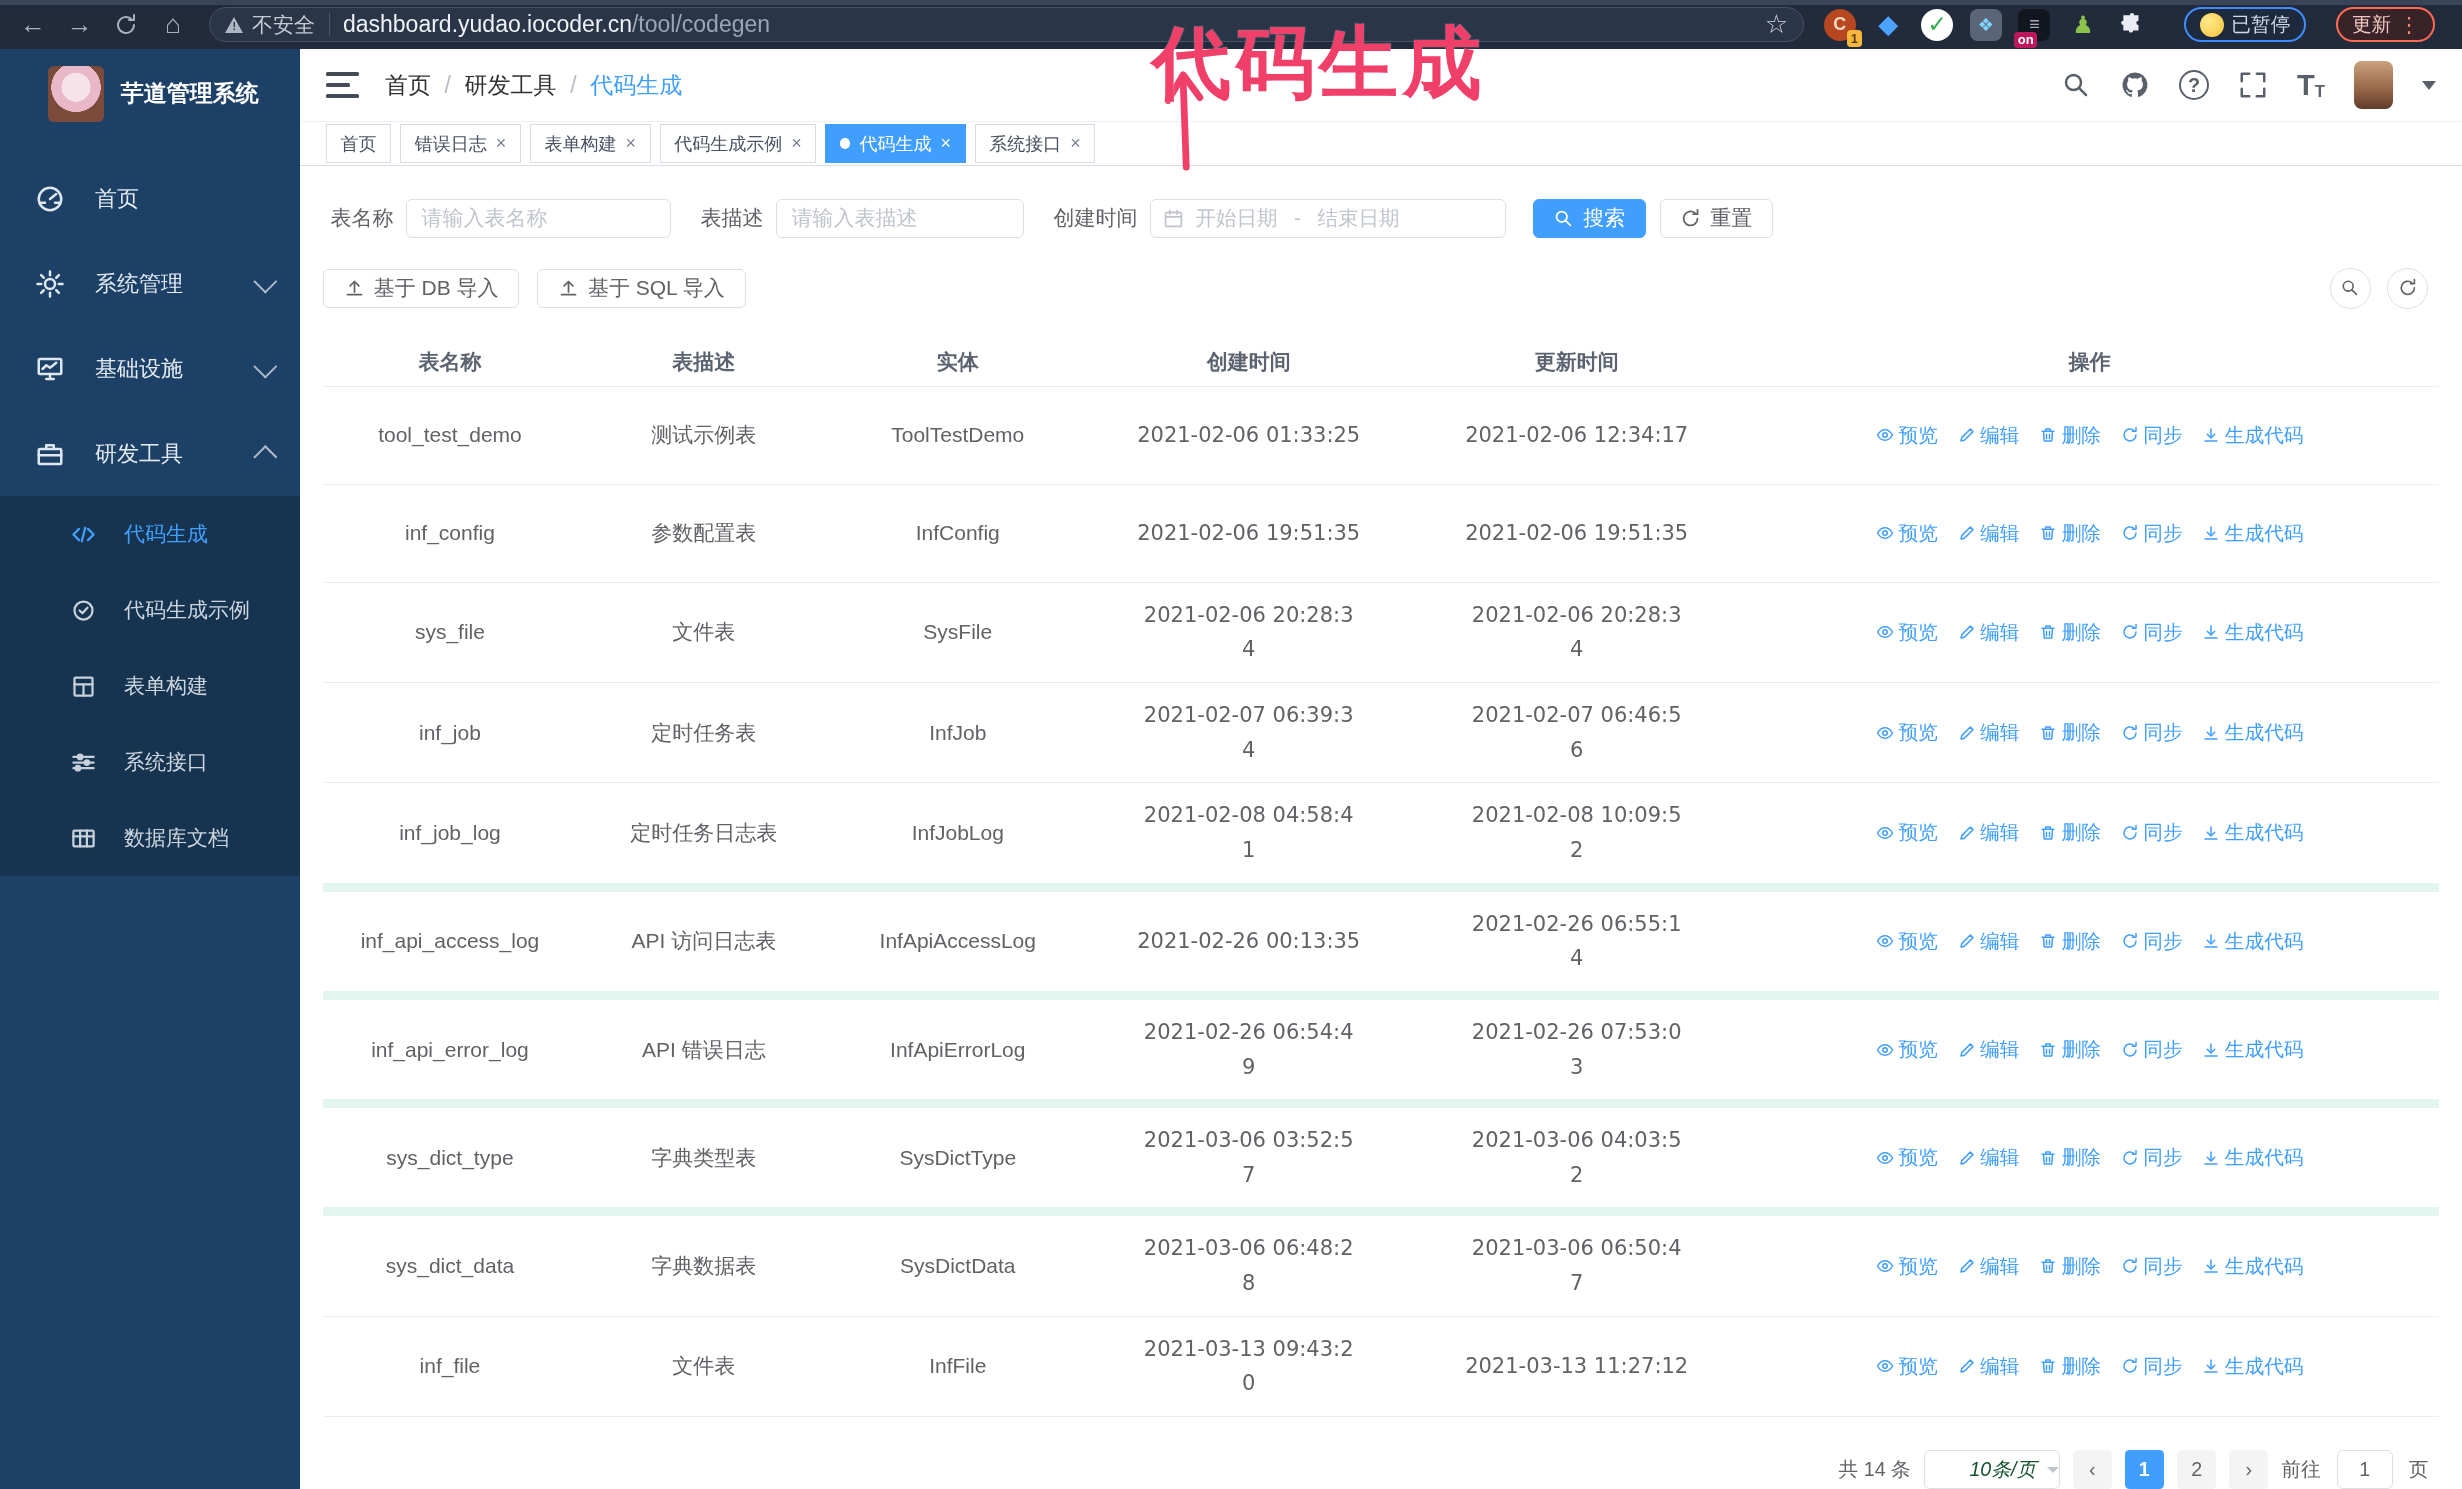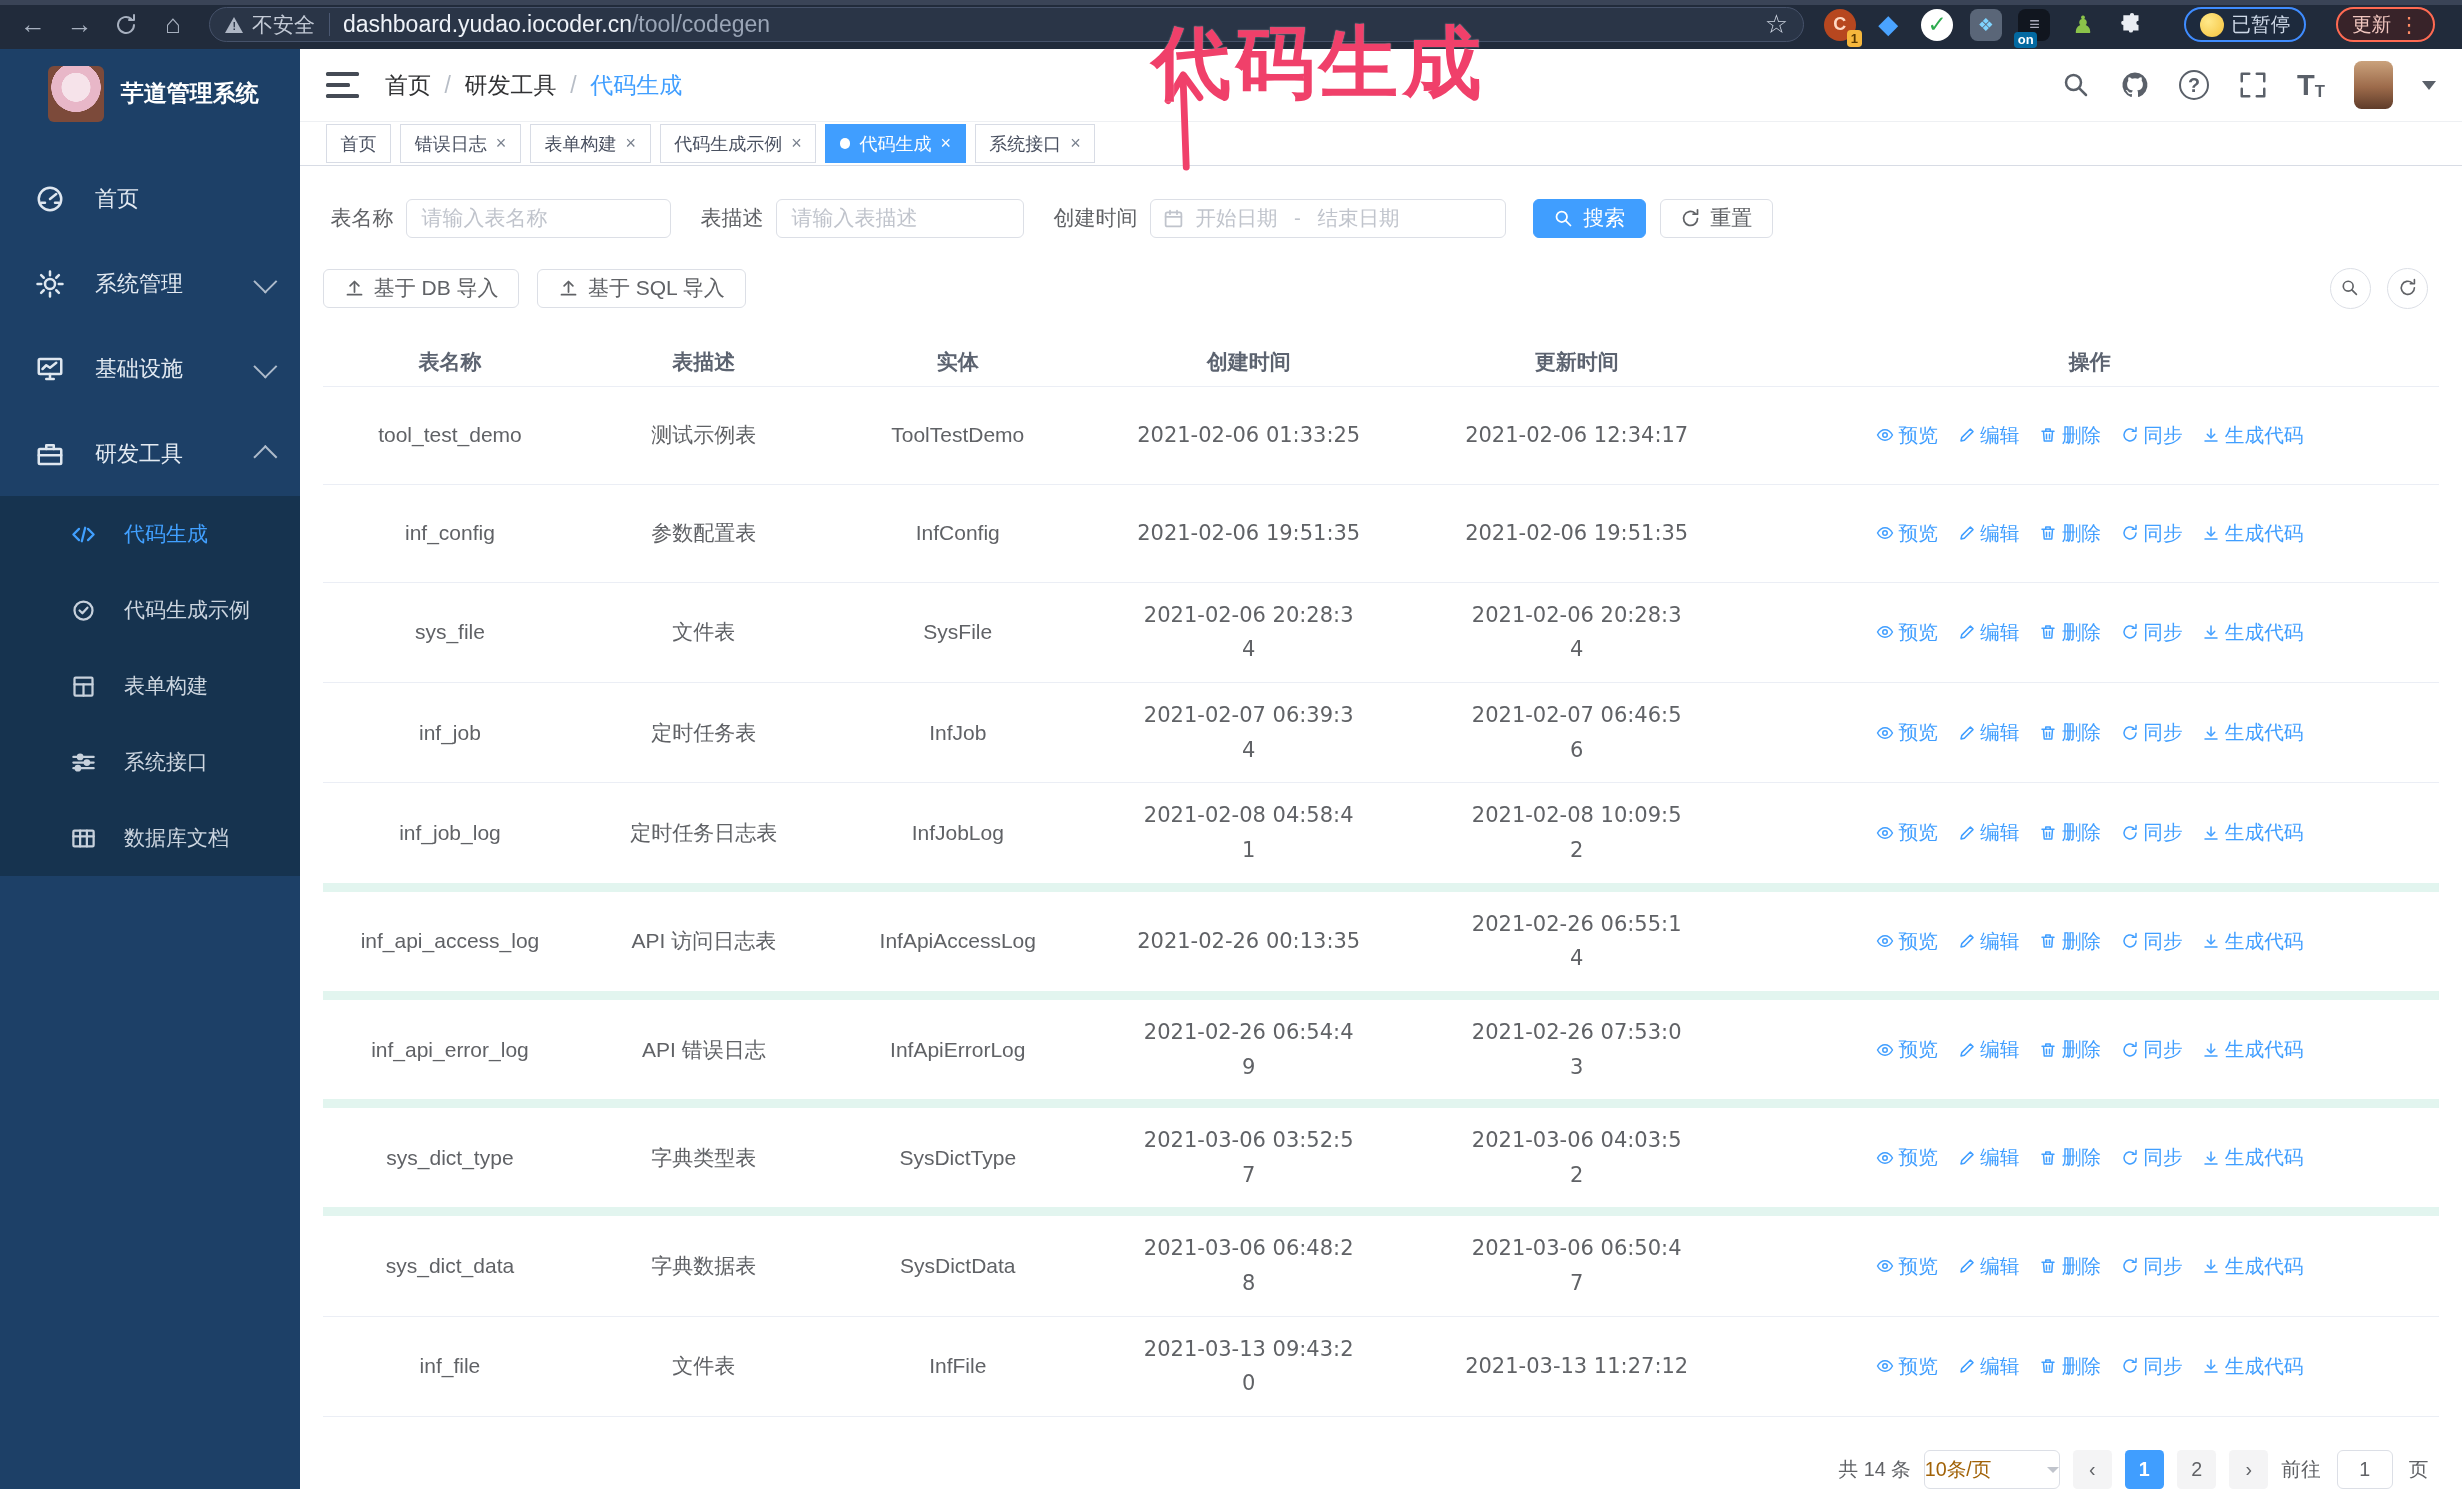--- a/index.html
+++ b/index.html
@@ -125,21 +125,21 @@
   .ts { font-family:"DejaVu Sans",sans-serif; line-height:1.65; }
   .ts.wrap { display:inline-block; width:221px; word-break:break-all; }
   .actions { gap:19.7px; }
   .act { display:inline-flex; align-items:center; gap:4.5px; color:#409eff; font-size:19.7px; text-decoration:none;
          cursor:pointer; white-space:nowrap; }
   .act svg { width:18px; height:18px; }
 
   
   .pager { display:flex; align-items:center; justify-content:flex-end; gap:13px; margin:33px 10.6px 0; font-size:19.7px; color:#606266; }
   .psel { width:136px; height:39px; border:0.8px solid #dcdfe6; border-radius:6px; display:flex; align-items:center;
-          justify-content:space-between; gap:10.6px; cursor:pointer; color:#a16207; }
+          justify-content:flex-end; gap:10.6px; cursor:pointer; color:#14532d;font-style:italic; }
   .psel .pcaret { width:0; height:0; border-left:6px solid transparent; border-right:6px solid transparent;
                   border-top:6.8px solid #c0c4cc; }
   .pbtn { min-width:39px; height:39px; border-radius:4.5px; background:#f4f4f5; color:#606266; display:flex;
           align-items:center; justify-content:center; font-size:19.7px; cursor:pointer; }
   .pbtn.page.active { background:#409eff; color:#fff; font-weight:bold; }
   .goto-box { width:56px; height:39px; border:0.8px solid #dcdfe6; border-radius:6px; display:flex; align-items:center;
               justify-content:center; color:#606266; margin:0 3px; }
 
   
   .anno { position:absolute; left:1152px; top:10.6px; z-index:50; color:#f0406a; font-size:79px; font-weight:bold;
@@ -171,21 +171,21 @@
   </div>
 
   <div class="ext-row">
     <div class="ext" style="background:#b7471f;color:#ffd9c4;border-radius:50%;">C
       <span class="badge-mini" style="background:#f6b73c;color:#5b3a00;right:-6px;bottom:-6px;">1</span>
     </div>
     <div class="ext" style="background:transparent;color:#4aa3ff;font-size:26px;">◆</div>
     <div class="ext" style="background:#fff;border-radius:50%;color:#2eab4f;font-size:23px;">✓</div>
     <div class="ext" style="background:#5a6678;color:#7fd4ff;">❖</div>
     <div class="ext" style="background:#11161f;color:#aab;">≡
-      <span class="badge-mini" style="background:#0369a1;color:#fff;left:-4.5px;bottom:-7.6px;">on</span>
+      <span class="badge-mini" style="background:#be185d;color:#fff;left:-4.5px;bottom:-7.6px;">on</span>
     </div>
     <div class="ext" style="background:transparent;color:#8bc34a;font-size:24px;">♟</div>
     <div class="ext" style="background:transparent;color:#e9edf3;">
       <svg width="26" height="26" viewBox="0 0 24 24" fill="currentColor">
           <path d="M10 3a2 2 0 0 1 4 0h4v5a2 2 0 0 0 0 4v5h-5a2 2 0 0 1-4 0H4v-5a2 2 0 0 1 0-4V3h6z"></path>
         </svg>
     </div>
     <div class="pill pill-paused">
       <span class="emoji-dot"></span>
       <span>已暂停</span>

